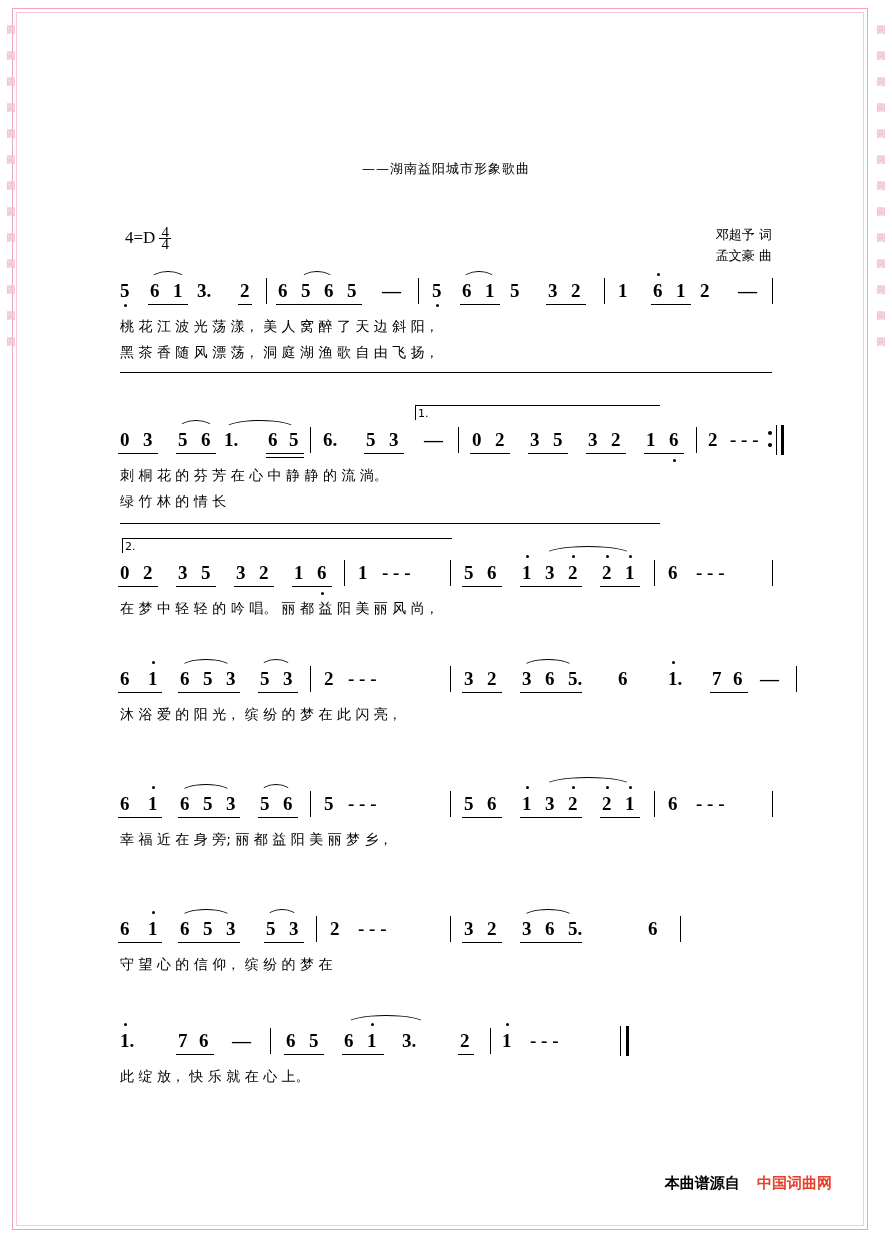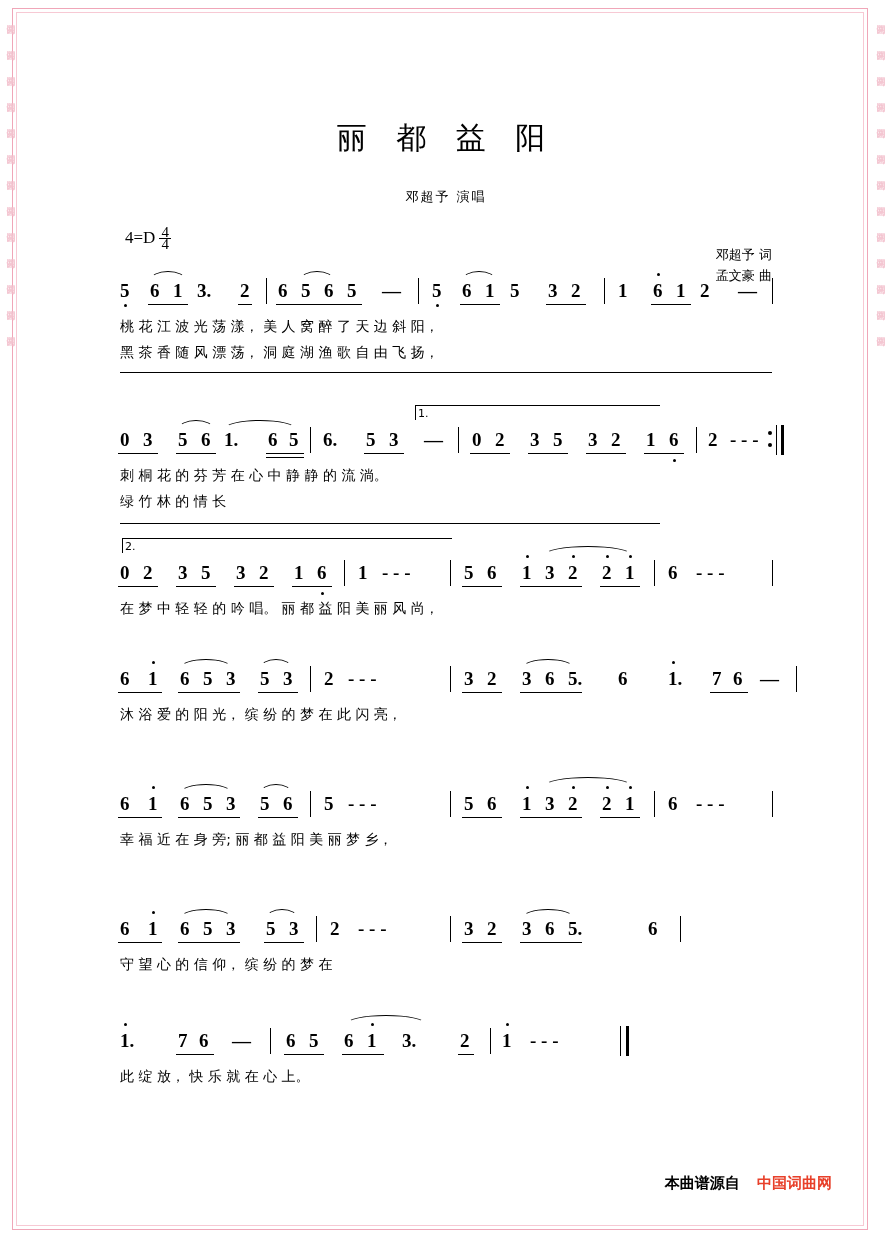--- a/index.html
+++ b/index.html
@@ -62,21 +62,21 @@
     font-size:17px; font-family:"Liberation Serif", serif;
   }
   .keysig .frac{
     display:inline-block; vertical-align:middle;
     text-align:center; line-height:11px; font-size:15px;
     margin-left:4px; position:relative; top:-1px;
   }
   .keysig .frac .num{ display:block; border-bottom:1.5px solid #000; padding:0 2px;}
   .keysig .frac .den{ display:block; padding:0 2px;}
   .credits{
-    position:absolute; right:120px; top:244px;
+    position:absolute; right:120px; top:224px;
     font-size:13px; line-height:21px; text-align:left;
     font-family:"DejaVu Sans", sans-serif;
   }
   
   .system{ position:absolute; left:0; width:892px; }
   .notes{
     position:absolute; left:120px; top:0;
     font-family:"Liberation Serif", serif;
     font-size:19px; font-weight:bold;
     white-space:nowrap;
@@ -154,22 +154,21 @@
     <span class="wm">词曲网</span>
     <span class="wm">词曲网</span>
     <span class="wm">词曲网</span>
     <span class="wm">词曲网</span>
     <span class="wm">词曲网</span>
     <span class="wm">词曲网</span>
     <span class="wm">词曲网</span>
     <span class="wm">词曲网</span>
   </div>
 
-  <div class="title">丽 都 益 阳</div>
-  <div class="singer">邓超予 演唱</div>
+  <div class="subtitle">——湖南益阳城市形象歌曲</div>
 
   <div class="keysig">
     <span>4=D</span><span class="frac"><span class="num">4</span><span class="den">4</span></span>
   </div>
 
   <div class="credits">
     <div>邓超予 词</div>
     <div>孟文豪 曲</div>
   </div>
 

